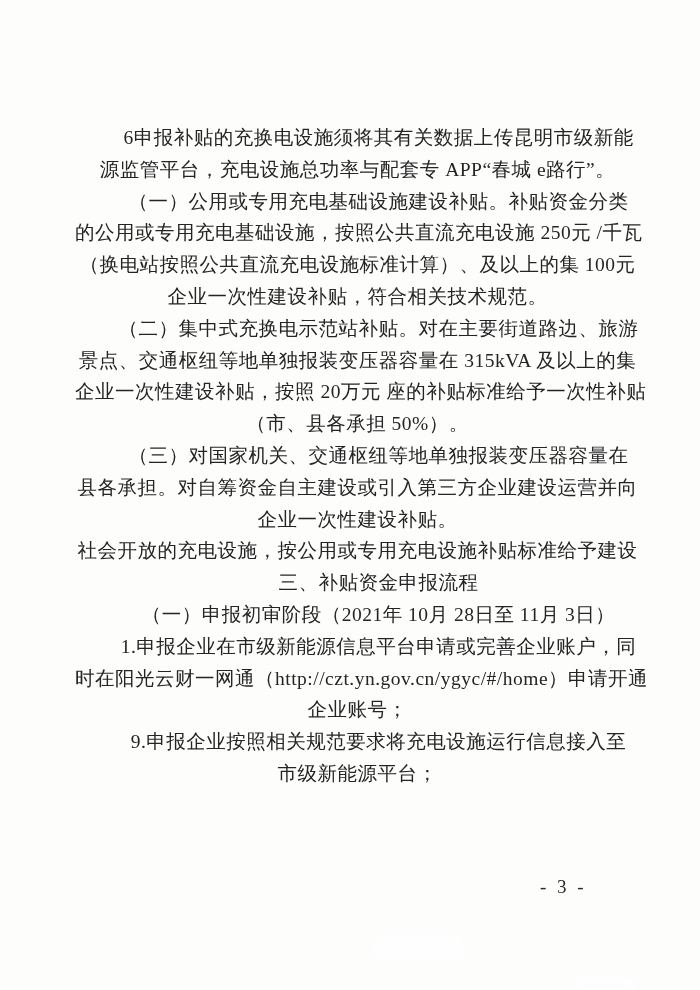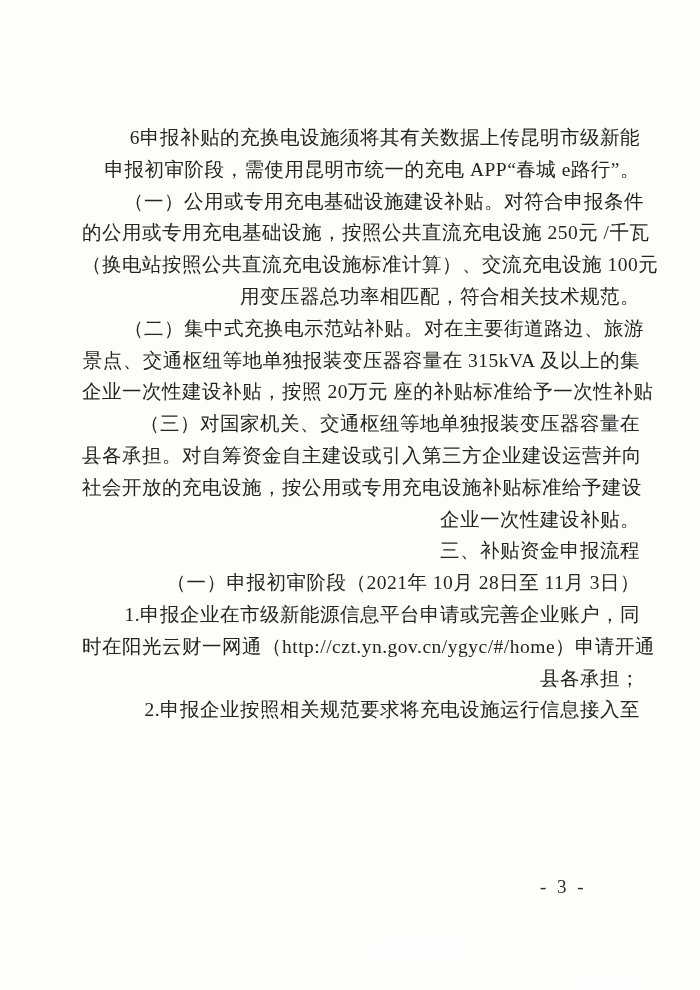--- a/index.html
+++ b/index.html
@@ -21,23 +21,22 @@
     position: absolute;
     left: 75px;
     top: 122px;
     width: 565px;
   }
   .line {
     font-size: 19.5px;
     line-height: 31.8px;
     height: 31.8px;
     white-space: nowrap;
-    text-align: right;
+    text-align: center;
     letter-spacing: 0.5px;
-    margin-left: 7px;
   }
   .line.indent {
     text-indent: 42px;
   }
   .page-number {
     position: absolute;
     top: 876px;
     left: 540px;
     font-size: 19px;
     letter-spacing: 3px;
@@ -63,35 +62,37 @@
     border-radius: 4px;
     filter: blur(3px);
   }
 </style>
 </head>
 <body>
 
 <div class="page">
   <div class="body-text" id="doc-lines">
       <div class="line indent">6申报补贴的充换电设施须将其有关数据上传昆明市级新能</div>
-      <div class="line">申报初审阶段，需使用昆明市统一的充电 APP“春城 e路行”。</div>
-      <div class="line indent">（一）公用或专用充电基础设施建设补贴。对符合申报条件</div>
+      <div class="line">源监管平台，充电设施总功率与配套专 APP“春城 e路行”。</div>
+      <div class="line indent">（一）公用或专用充电基础设施建设补贴。补贴资金分类</div>
       <div class="line">的公用或专用充电基础设施，按照公共直流充电设施 250元 /千瓦</div>
-      <div class="line">（换电站按照公共直流充电设施标准计算）、交流充电设施 100元</div>
-      <div class="line">用变压器总功率相匹配，符合相关技术规范。</div>
+      <div class="line">（换电站按照公共直流充电设施标准计算）、及以上的集 100元</div>
+      <div class="line">企业一次性建设补贴，符合相关技术规范。</div>
       <div class="line indent">（二）集中式充换电示范站补贴。对在主要街道路边、旅游</div>
       <div class="line">景点、交通枢纽等地单独报装变压器容量在 315kVA 及以上的集</div>
       <div class="line">企业一次性建设补贴，按照 20万元 座的补贴标准给予一次性补贴</div>
+      <div class="line">（市、县各承担 50%）。</div>
       <div class="line indent">（三）对国家机关、交通枢纽等地单独报装变压器容量在</div>
       <div class="line">县各承担。对自筹资金自主建设或引入第三方企业建设运营并向</div>
+      <div class="line">企业一次性建设补贴。</div>
       <div class="line">社会开放的充电设施，按公用或专用充电设施补贴标准给予建设</div>
-      <div class="line">企业一次性建设补贴。</div>
       <div class="line indent">三、补贴资金申报流程</div>
       <div class="line indent">（一）申报初审阶段（2021年 10月 28日至 11月 3日）</div>
       <div class="line indent">1.申报企业在市级新能源信息平台申请或完善企业账户，同</div>
       <div class="line">时在阳光云财一网通（http://czt.yn.gov.cn/ygyc/#/home）申请开通</div>
-      <div class="line">县各承担；</div>
-      <div class="line indent">2.申报企业按照相关规范要求将充电设施运行信息接入至</div>
+      <div class="line">企业账号；</div>
+      <div class="line indent">9.申报企业按照相关规范要求将充电设施运行信息接入至</div>
+      <div class="line">市级新能源平台；</div>
     </div>
   <div class="page-number">- 3 -</div>
   <div class="scan-smudge"></div>
   <div class="scan-smudge-2"></div>
 </div>
 
 </body></html>

